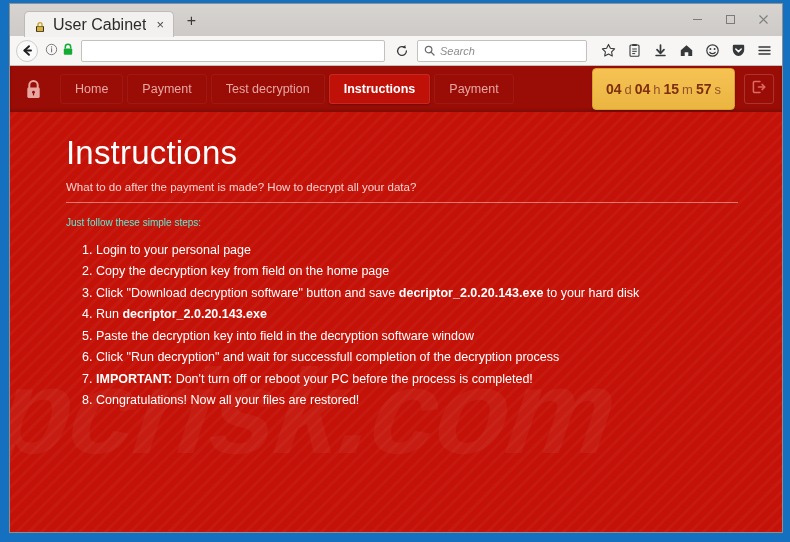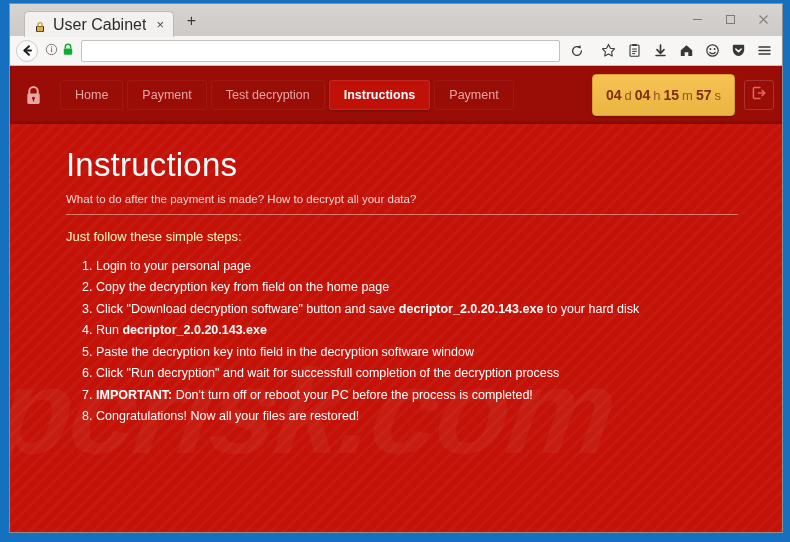--- a/index.html
+++ b/index.html
@@ -206,21 +206,21 @@
     white-space: nowrap;
     transform: skewX(-8deg);
     z-index: 1;
     user-select: none;
   }
 
   
   .site-header {
     position: relative;
     z-index: 3;
-    height: 58px;
+    height: 46px;
     background: #990d06;
     display: flex;
     align-items: center;
     padding: 0 8px 0 10px;
     gap: 6px;
     box-shadow: inset 0 -2px 3px rgba(0,0,0,0.18);
   }
   .brand-lock {
     width: 26px; height: 34px;
     display: flex; align-items: center; justify-content: center;
@@ -299,22 +299,22 @@
     background: rgba(255,255,255,0.42);
   }
   .lead {
     margin-top: 17px;
     font-size: 13px;
     color: #ffffff;
     line-height: 1.45;
   }
   .lead2 {
     margin-top: 14px;
-    font-size: 13px;
-    color: #fef9c3;
+    font-size: 10px;
+    color: #5eead4;
   }
   ol.steps {
     margin-top: 12px;
     padding-left: 30px;
     font-size: 12.5px;
     line-height: 1.72;
   }
   ol.steps li { color: #ffffff; }
   ol.steps li b { font-weight: bold; }
 </style>
@@ -387,20 +387,29 @@
 
       <div class="url-field" title=""></div>
 
       <div class="nav-reload">
         <svg width="14" height="14" viewBox="0 0 14 14">
           <path d="M11.4 7 a4.4 4.4 0 1 1 -1.35 -3.17" fill="none" stroke="#3a3a3a" stroke-width="1.3" stroke-linecap="round"></path>
           <path d="M10.4 0.9 L10.6 4.1 L7.4 3.7 Z" fill="#3a3a3a"></path>
         </svg>
       </div>
 
+      <div class="search-field">
+        <span>
+          <svg width="11" height="11" viewBox="0 0 11 11">
+            <circle cx="4.6" cy="4.6" r="3.3" fill="none" stroke="#6b6b6b" stroke-width="1.2"></circle>
+            <path d="M7.1 7.1 L10 10" stroke="#6b6b6b" stroke-width="1.3" stroke-linecap="round"></path>
+          </svg>
+        </span>
+        <span class="ph">Search</span>
+      </div>
 
       <div class="tb-icons">
 
         <div class="tb-icon">
           <svg width="15" height="15" viewBox="0 0 15 15">
             <path d="M7.5 1.4 L9.4 5.3 L13.6 5.9 L10.6 8.9 L11.3 13 L7.5 11.1 L3.7 13 L4.4 8.9 L1.4 5.9 L5.6 5.3 Z" fill="none" stroke="#36383a" stroke-width="1.1" stroke-linejoin="round"></path>
           </svg>
         </div>
 
         <div class="tb-icon">

